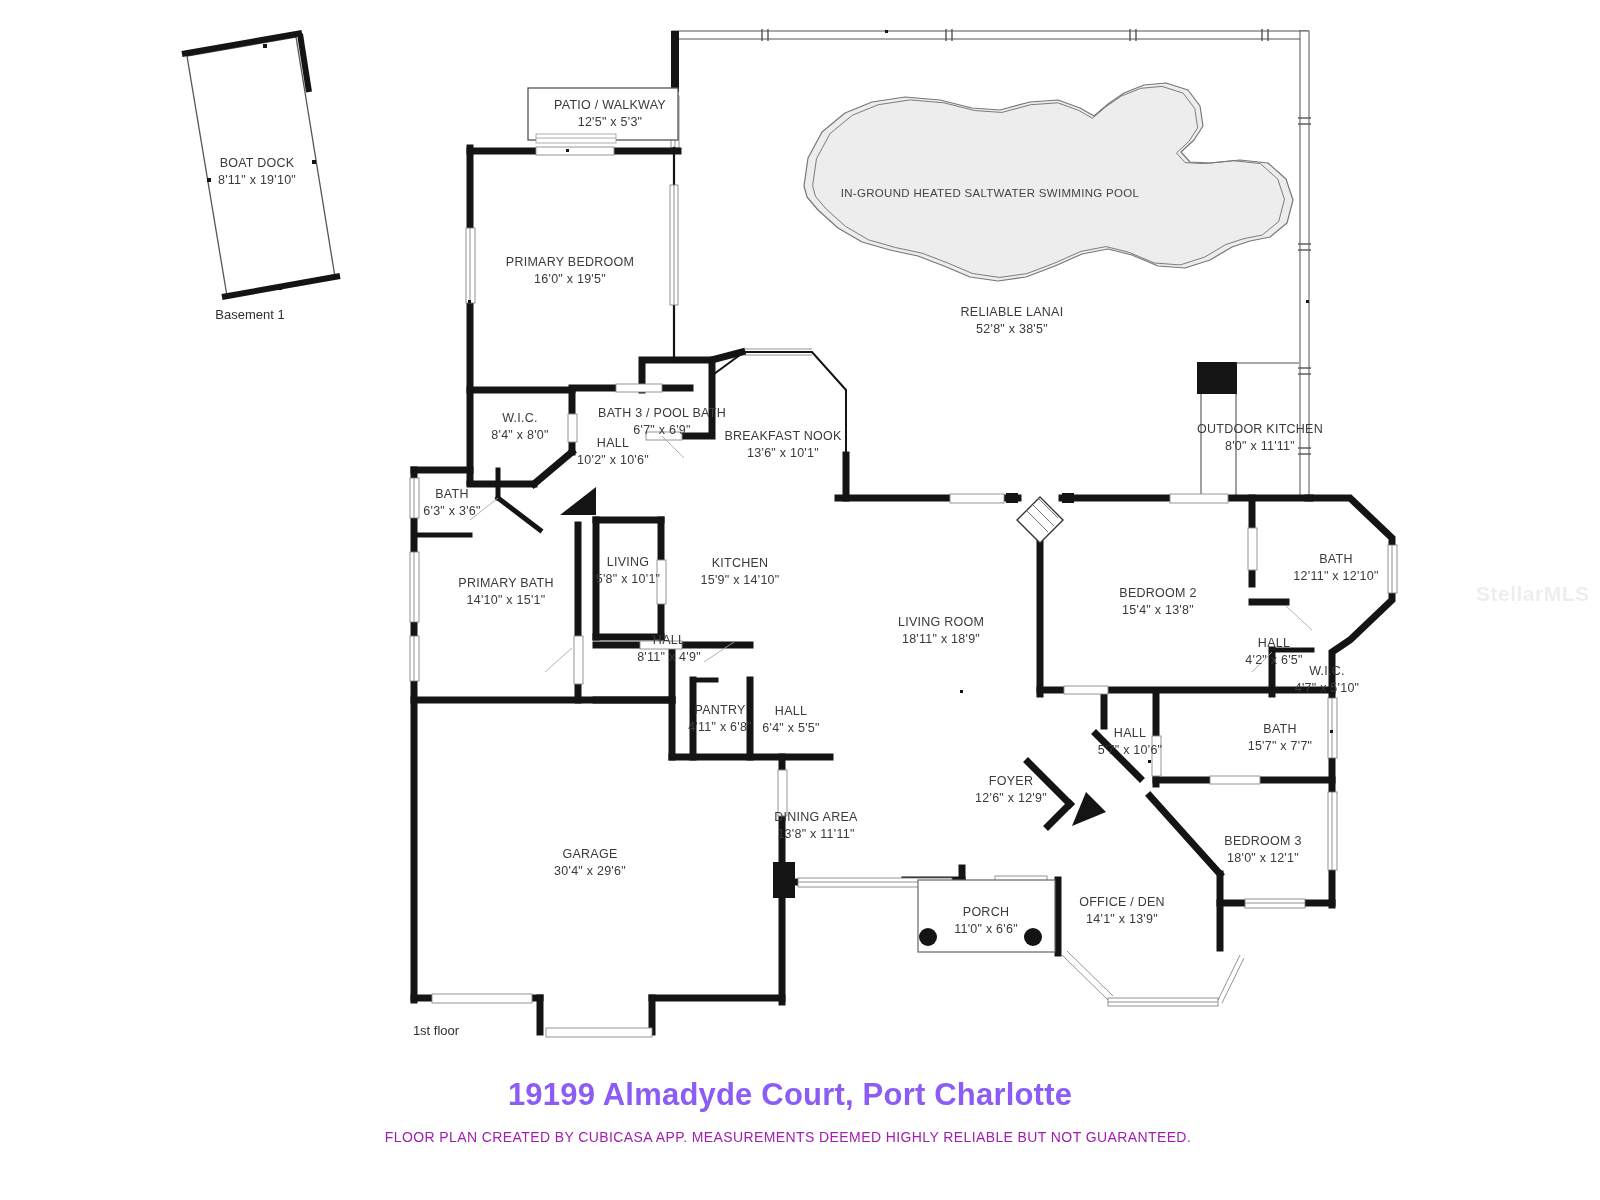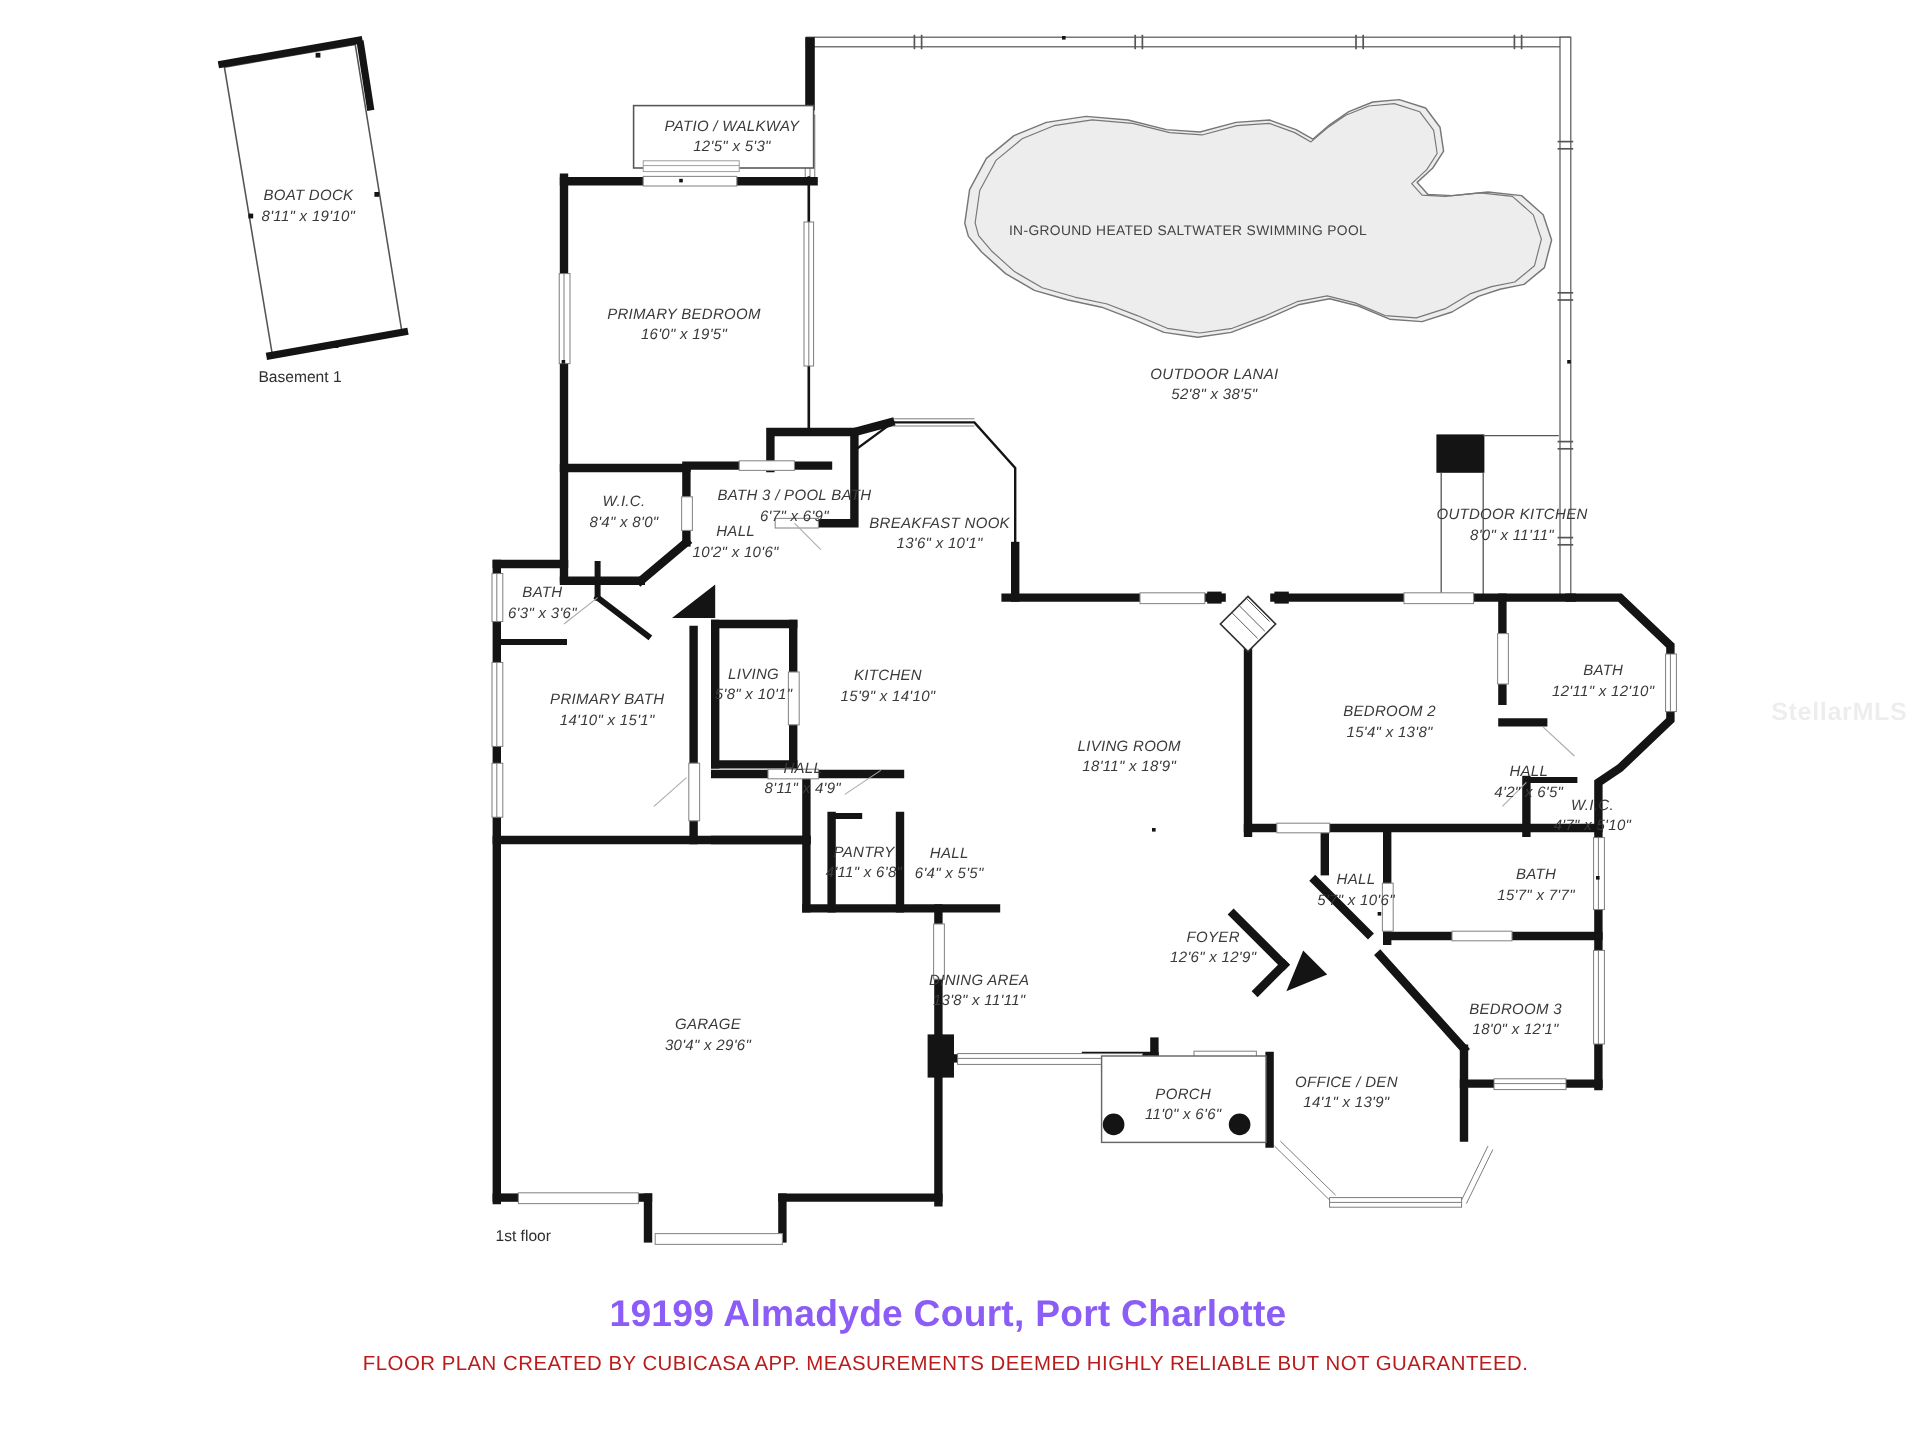--- a/index.html
+++ b/index.html
@@ -2,30 +2,30 @@
 <html><head>
 <meta charset="utf-8">
 <style>
   html,body{margin:0;padding:0;background:#fff;}
   body{width:1600px;height:1200px;position:relative;overflow:hidden;
        font-family:"Liberation Sans","DejaVu Sans",sans-serif;}
   #plan{position:absolute;left:0;top:0;width:1600px;height:1200px;}
   .lbl{position:absolute;transform:translate(-50%,-50%);text-align:center;
        font-size:12.5px;line-height:1.38;color:#3a3a3a;letter-spacing:.25px;
        white-space:nowrap;z-index:5;}
-  .lbl .nm,.lbl .dm{display:block;font-style:italic;}
+  .lbl .nm,.lbl .dm{display:block;}
   .floor-note{position:absolute;transform:translate(-50%,-50%);font-size:13px;
        color:#2f2f2f;z-index:5;white-space:nowrap;}
   .pool-note{position:absolute;transform:translate(-50%,-50%);font-size:11.5px;
        color:#444;letter-spacing:.3px;z-index:5;white-space:nowrap;text-align:center;}
   .title{position:absolute;left:790px;top:1095px;transform:translate(-50%,-50%);
        font-size:31px;font-weight:700;color:#8b5cf6;letter-spacing:.2px;
        white-space:nowrap;z-index:6;}
   .disclaimer{position:absolute;left:788px;top:1137px;transform:translate(-50%,-50%);
-       font-size:17px;color:#b91c1c;letter-spacing:.4px;white-space:nowrap;z-index:6;}
+       font-size:14px;color:#a21caf;letter-spacing:.4px;white-space:nowrap;z-index:6;}
   .watermark{position:absolute;left:1476px;top:582px;font-size:21px;font-weight:600;
        color:rgba(0,0,0,0.07);letter-spacing:.5px;z-index:6;white-space:nowrap;}
 </style>
 </head>
 <body>
 
 <svg id="plan" viewBox="0 0 1600 1200" xmlns="http://www.w3.org/2000/svg">
 
   <g>
     <path d="M187,56 L296,37 L335,277 L227,296 Z" fill="#fff" stroke="#555" stroke-width="1.3"></path>
@@ -278,21 +278,21 @@
   </div>
 <div class="lbl" style="left:610px;top:114px">
     <span class="nm">PATIO / WALKWAY</span>
     <span class="dm">12'5" x 5'3"</span>
   </div>
 <div class="lbl" style="left:570px;top:271px">
     <span class="nm">PRIMARY BEDROOM</span>
     <span class="dm">16'0" x 19'5"</span>
   </div>
 <div class="lbl" style="left:1012px;top:321px">
-    <span class="nm">OUTDOOR LANAI</span>
+    <span class="nm">RELIABLE LANAI</span>
     <span class="dm">52'8" x 38'5"</span>
   </div>
 <div class="lbl" style="left:1260px;top:438px">
     <span class="nm">OUTDOOR KITCHEN</span>
     <span class="dm">8'0" x 11'11"</span>
   </div>
 <div class="lbl" style="left:520px;top:427px">
     <span class="nm">W.I.C.</span>
     <span class="dm">8'4" x 8'0"</span>
   </div>

